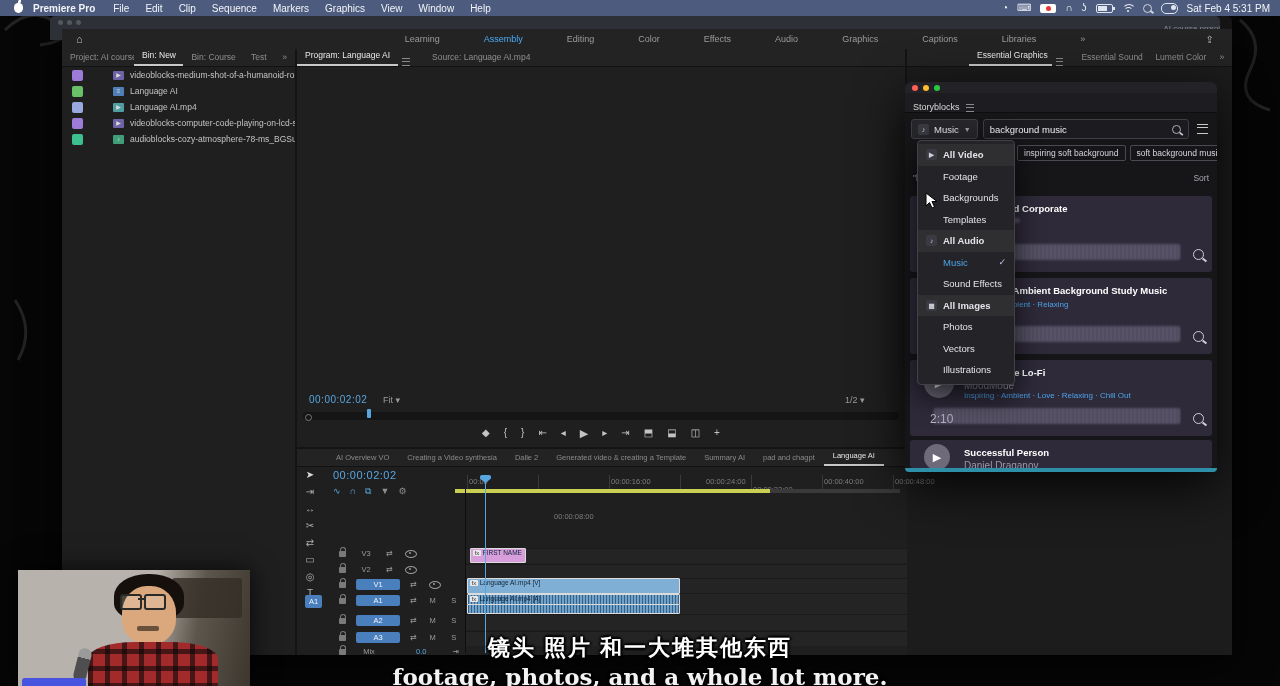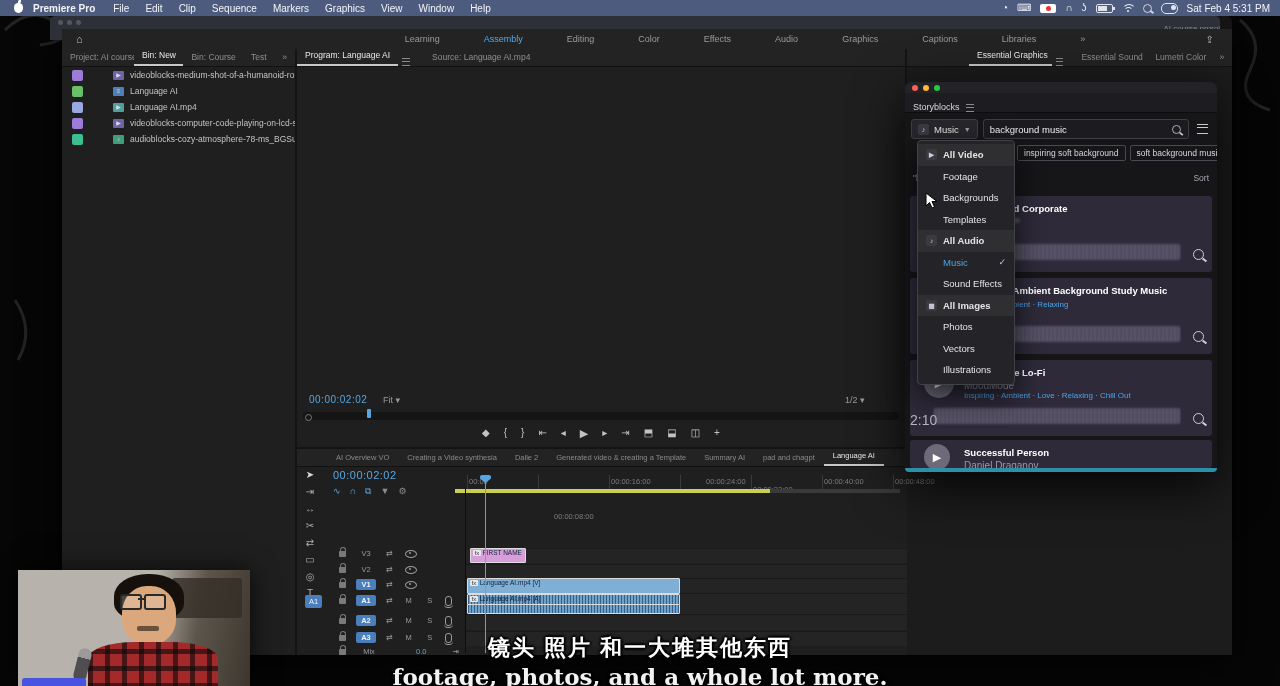--- a/index.html
+++ b/index.html
@@ -111,21 +111,21 @@
   .rrow{position:absolute;left:5px;width:302px;height:76px;background:#2e2a3a;border-radius:3px;}
   .pcirc{position:absolute;left:14px;top:8px;width:30px;height:30px;border-radius:50%;background:#6e6a7a;color:#fff;
     font-size:11px;display:flex;align-items:center;justify-content:center;}
   .rtitle{position:absolute;left:54px;top:7px;color:#fff;font-size:9.5px;font-weight:bold;white-space:nowrap;}
   .rartist{position:absolute;left:54px;top:20px;color:#9b97a8;font-size:10px;}
   .rtags{position:absolute;left:54px;top:31px;color:#4da3e8;font-size:8px;white-space:nowrap;}
   .bar{height:5px;border-radius:2px;background:#9a94a8;opacity:.35;filter:blur(1px);}
   .tbar{background:#4da3e8;opacity:.5;}
   .wave{position:absolute;left:24px;top:48px;width:246px;height:16px;border-radius:2px;opacity:.32;filter:blur(1.2px);
     background:repeating-linear-gradient(90deg,#cfc8e2 0 2px,#7e7794 2px 4px);}
-  .dur{position:absolute;left:0;top:52px;color:#b8b4c4;font-size:14px;}
+  .dur{position:absolute;left:20px;top:52px;color:#b8b4c4;font-size:12px;}
   .findsim{position:absolute;right:8px;top:50px;}
   .mag2{display:inline-block;width:9px;height:9px;border:1.6px solid #cfcfd8;border-radius:50%;position:relative;}
   .mag2::after{content:'';position:absolute;width:5px;height:2px;background:#cfcfd8;right:-4px;bottom:-1.5px;transform:rotate(40deg);}
   .tealline{position:absolute;left:0;bottom:0;width:100%;height:4px;background:#2e8fa8;border-radius:0 0 6px 6px;}
   
   .dd{position:absolute;left:12px;top:58px;width:96px;background:#242428;border:1px solid #414148;border-radius:4px;
     box-shadow:0 10px 28px rgba(0,0,0,.7);z-index:40;padding:3px 0;}
   .ddi{height:21.5px;display:flex;align-items:center;gap:6px;padding:0 8px;color:#e2e2e8;font-size:9.5px;}
   .ddi.group{background:rgba(255,255,255,.05);font-weight:bold;}
   .ddi.selected{color:#4da3e8;}
@@ -147,21 +147,21 @@
   .rlabel{position:absolute;top:2px;}
   .workbar{position:absolute;left:158px;top:40px;width:315px;height:4px;background:#c9cf52;}
   .workbar2{position:absolute;left:473px;top:40px;width:130px;height:4px;background:#3a3a3a;}
   .phead{position:absolute;left:188px;top:26px;width:1px;height:178px;background:#58a6e0;z-index:5;}
   .phcap{position:absolute;left:183px;top:26px;width:11px;height:8px;background:#58a6e0;border-radius:2px 2px 0 0;z-index:5;
     clip-path:polygon(0 0,100% 0,100% 45%,50% 100%,0 45%);}
   .trow{position:absolute;left:28px;width:582px;display:flex;align-items:center;color:#9a9a9a;font-size:7.5px;}
   .lock{width:7px;height:6px;background:#7a7a7a;border-radius:1px;position:relative;margin-left:14px;}
   .lock::before{content:'';position:absolute;left:1px;top:-4px;width:4px;height:4px;border:1px solid #7a7a7a;border-bottom:none;border-radius:3px 3px 0 0;}
   .tname{width:20px;text-align:center;margin-left:10px;}
-  .tname.hl{background:#4a7fbe;color:#eef4fb;border-radius:2px;padding:1px 0;font-weight:bold;}
+  .tname.hl{background:#4a7fbe;color:#eef4fb;border-radius:2px;padding:1px 12px;}
   .sync{margin-left:10px;font-size:8px;}
   .eye{width:10px;height:6px;border:1px solid #9a9a9a;border-radius:50%;position:relative;margin-left:12px;}
   .eye::after{content:'';position:absolute;left:3px;top:1px;width:2.5px;height:2.5px;background:#9a9a9a;border-radius:50%;}
   .msbtn{margin-left:11px;width:10px;text-align:center;}
   .micw{margin-left:10px;width:5px;height:8px;border:1px solid #9a9a9a;border-radius:3px;position:relative;}
   .micw::after{content:'';position:absolute;left:-2px;bottom:-3px;width:9px;height:3px;border-bottom:1px solid #9a9a9a;border-radius:0 0 4px 4px;}
   .srcpatch{position:absolute;left:8px;width:17px;height:13px;background:#4a7fbe;color:#eef4fb;font-size:7.5px;
     text-align:center;line-height:13px;border-radius:2px;}
   .hdrline{position:absolute;left:168px;top:40px;width:1px;height:164px;background:#0e0e0e;}
   .clip{position:absolute;border:1px solid #dcdcdc;border-radius:1px;font-size:6.5px;color:#10243a;overflow:hidden;white-space:nowrap;}

